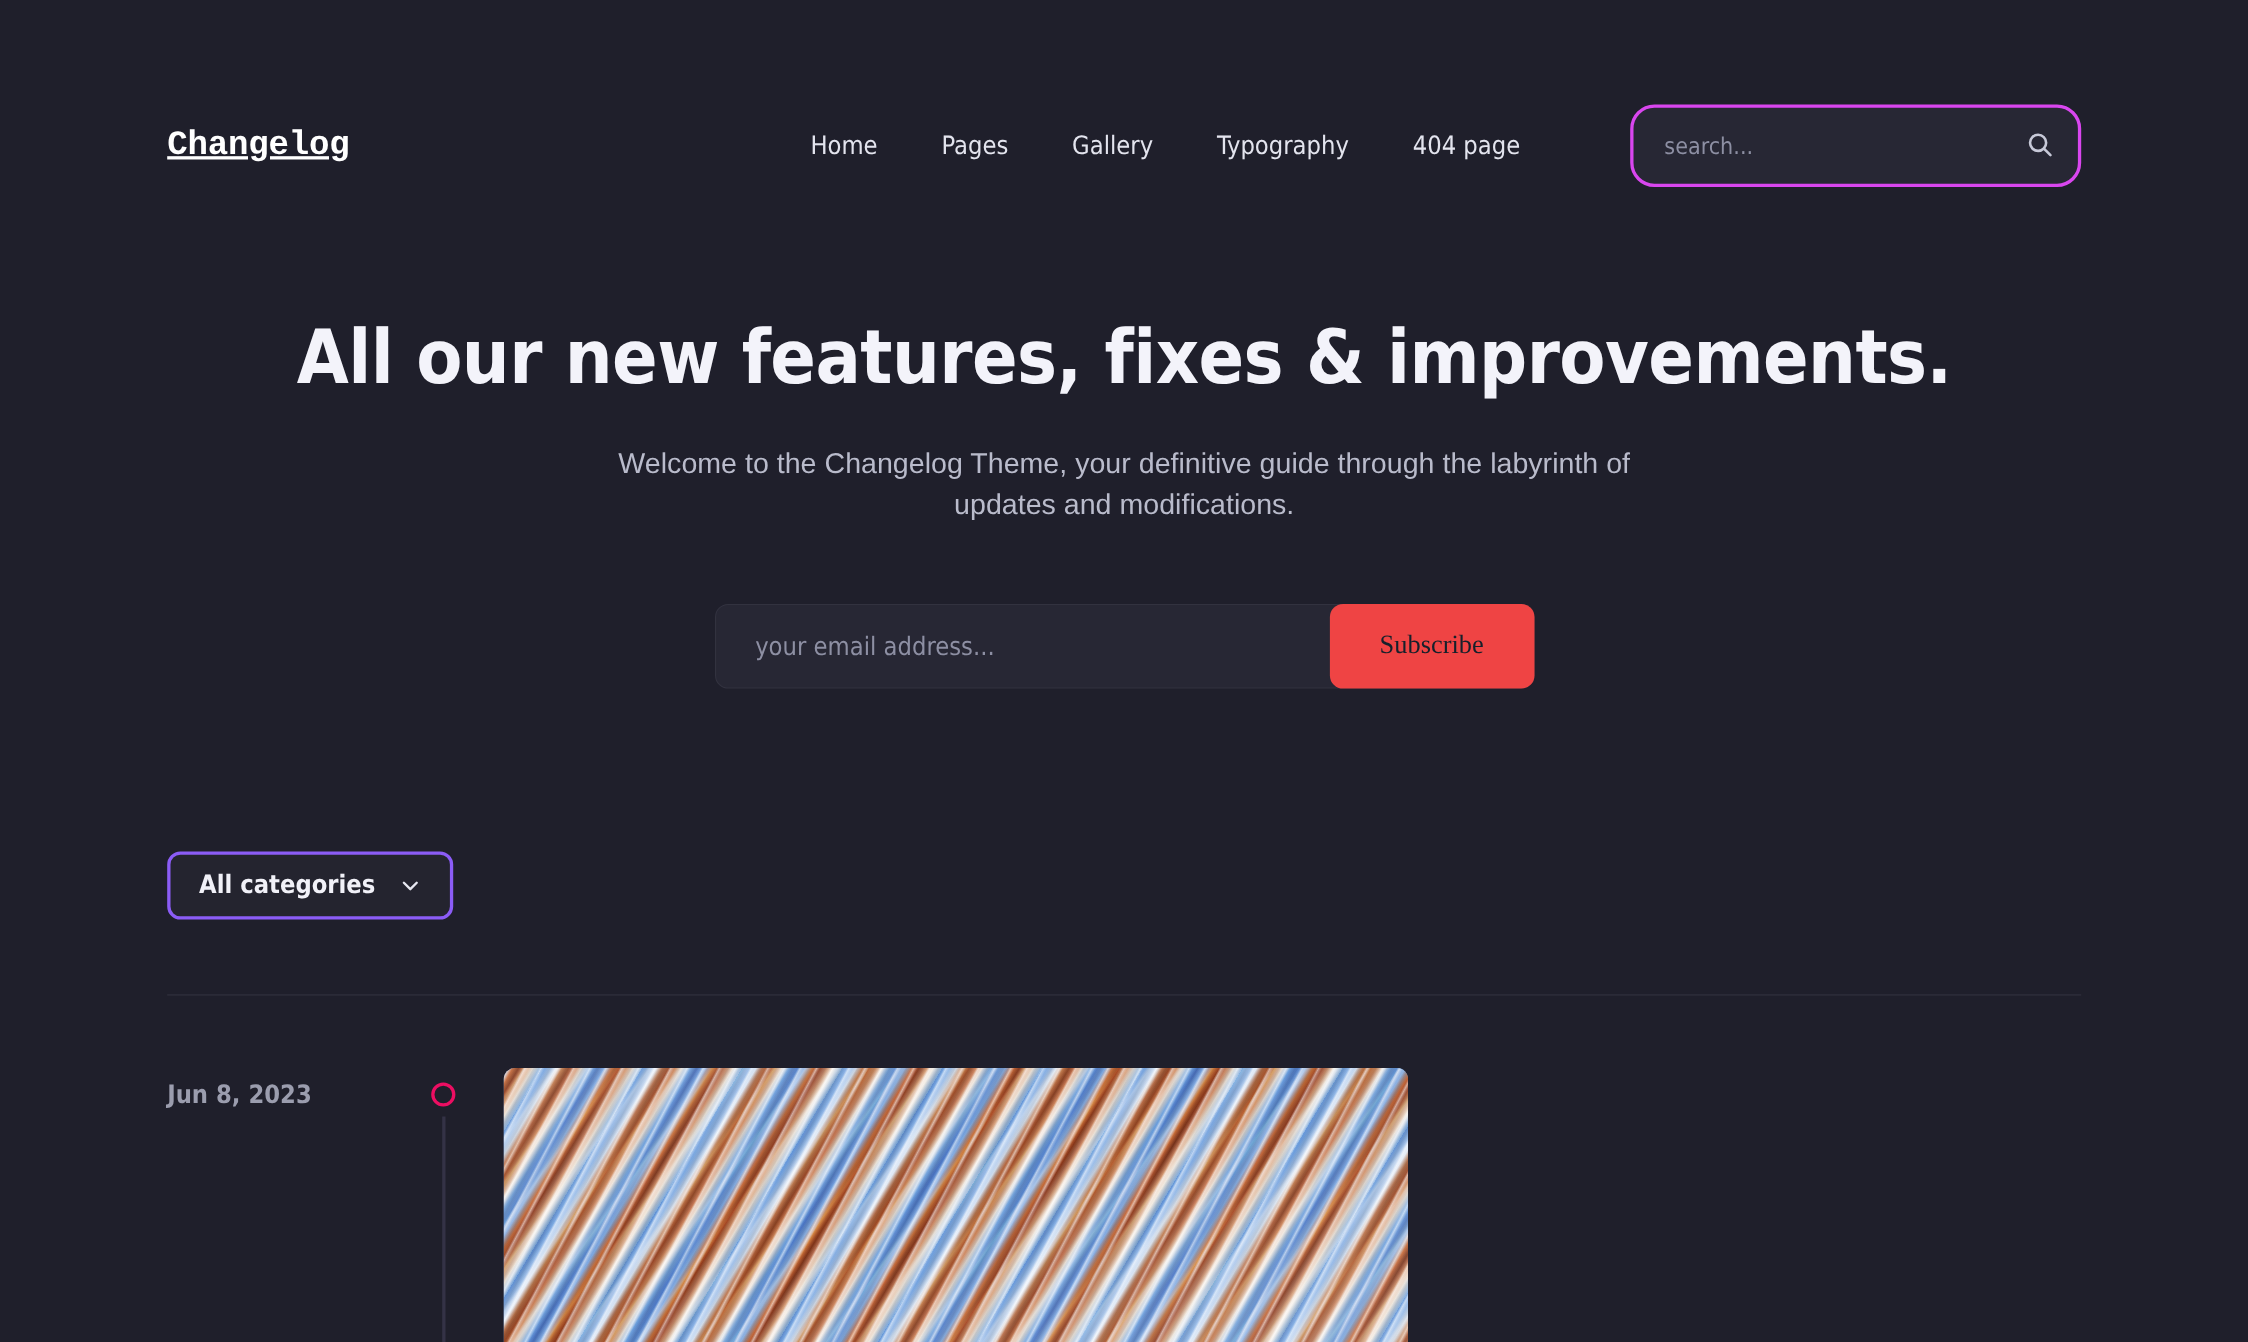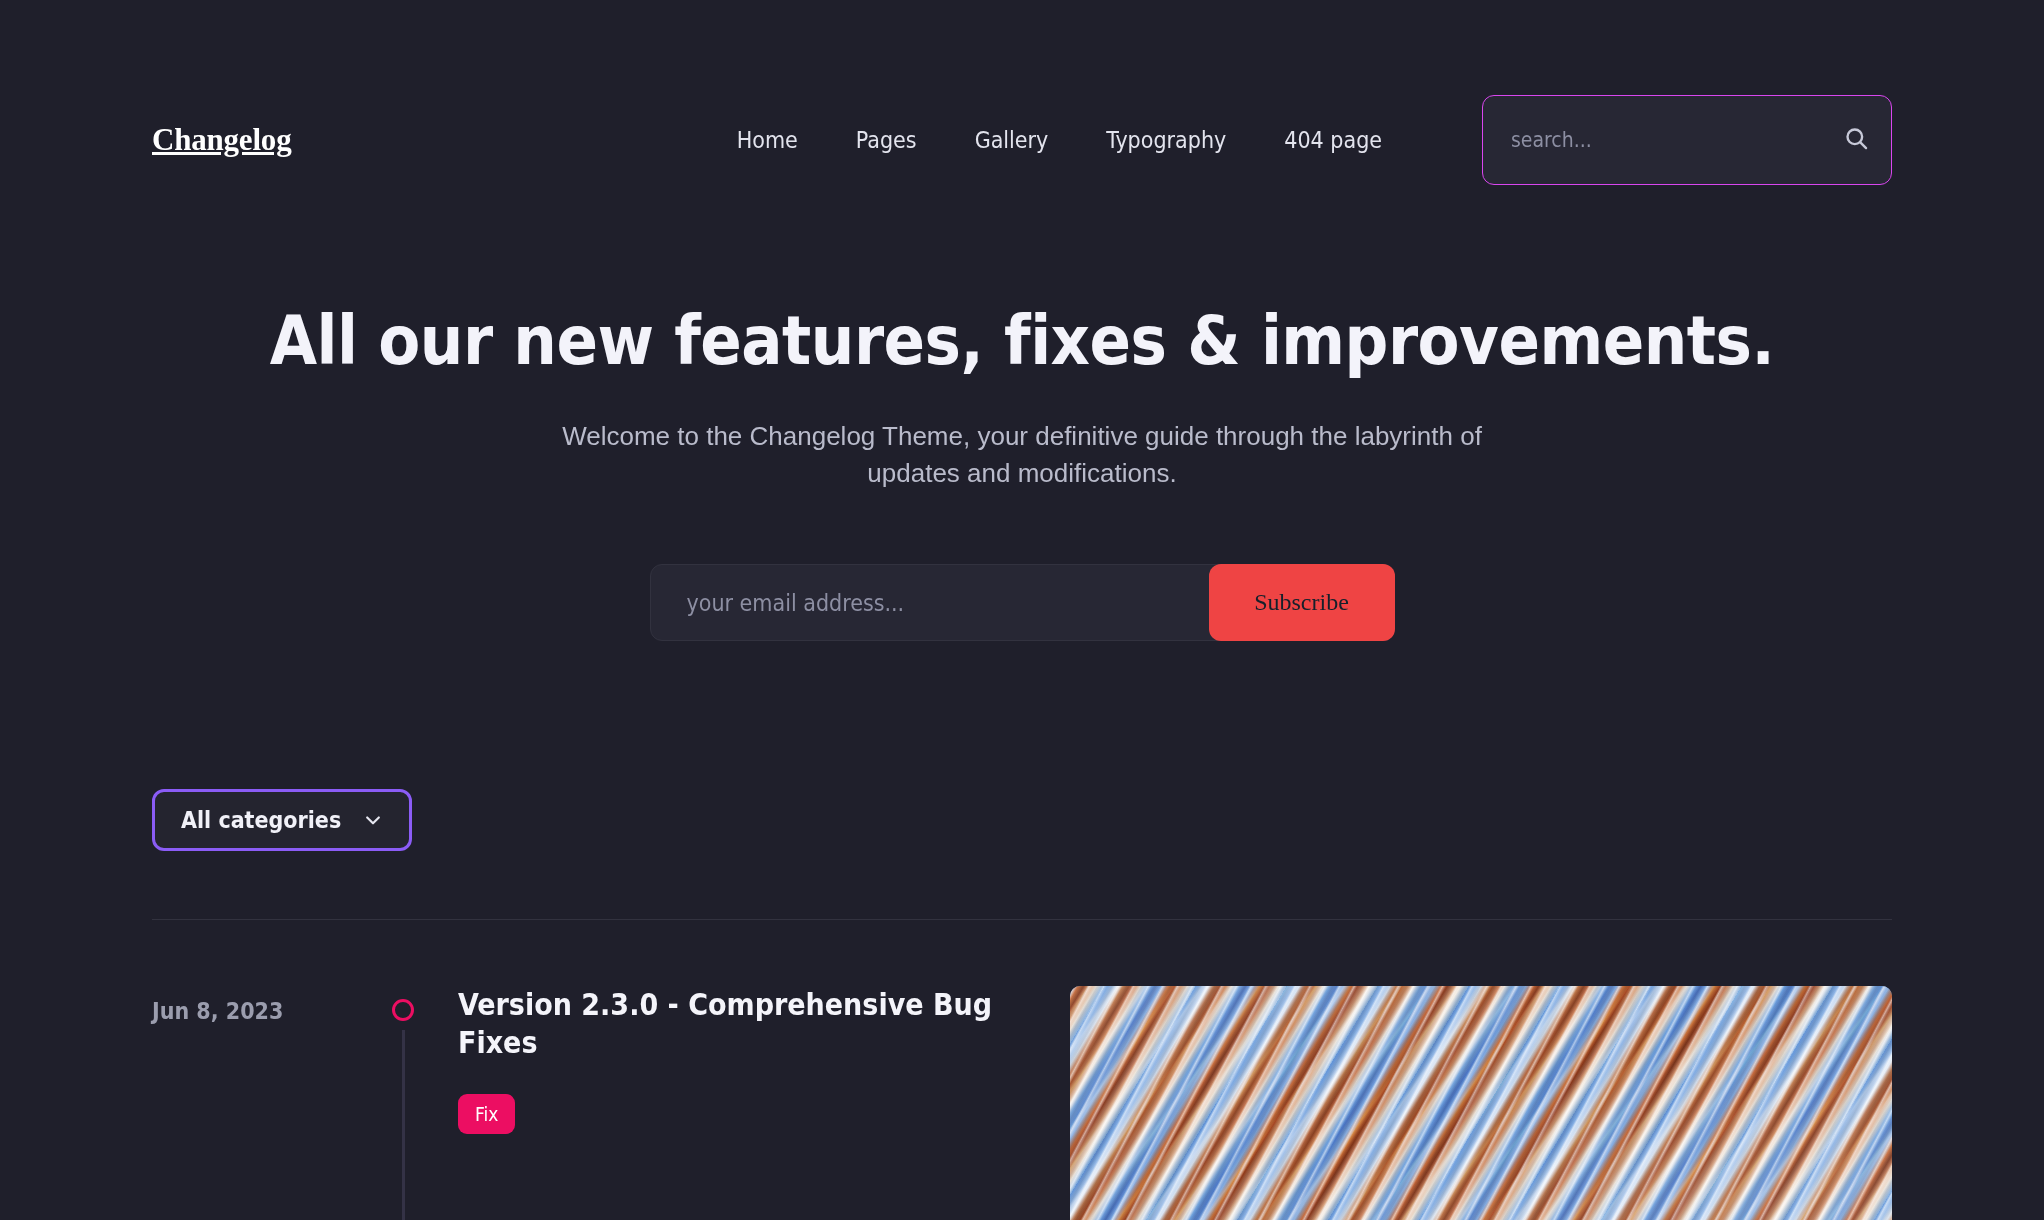--- a/index.html
+++ b/index.html
@@ -36,21 +36,21 @@
     align-items:center;
     justify-content:space-between;
     padding-top:95px;
   }
 
   .brand {
     font-size:31px;
     font-weight:700;
     letter-spacing:-0.2px;
     color:#ffffff;
-    font-family:Liberation Serif, serif;
+    font-family:Liberation Mono, monospace;
     font-stretch:condensed;
     white-space:nowrap;
   }
 
   .main-nav {
     display:flex;
     align-items:center;
     gap:58px;
     margin-left:auto;
     margin-right:100px;
@@ -61,24 +61,24 @@
     color:#e3e4ee;
     text-decoration:none;
     white-space:nowrap;
     font-family:"DejaVu Sans", sans-serif;
     font-stretch:condensed;
   }
 
   .search-wrap {
     position:relative;
     width:410px;
-    height:90px;
+    height:75px;
     background:#272734;
-    border:1px solid #d946ef;
-    border-radius:12px;
+    border:3px solid #d946ef;
+    border-radius:22px;
     display:flex;
     align-items:center;
   }
   .search-input {
     flex:1;
     height:100%;
     background:transparent;
     border:none;
     outline:none;
     padding:0 28px;
@@ -376,26 +376,20 @@
 
     <article class="entry">
 
       <div class="entry-date">Jun 8, 2023</div>
 
       <div class="entry-marker">
         <div class="marker-ring"></div>
         <div class="marker-line"></div>
       </div>
 
-      <div class="entry-body">
-        <h2 class="entry-title">Version 2.3.0 - Comprehensive Bug Fixes</h2>
-        <div class="entry-tags">
-          <span class="tag">Fix</span>
-        </div>
-      </div>
 
       <div class="entry-thumb">
         <div class="stripes"></div>
         <div class="stripes-2"></div>
         <div class="stripes-3"></div>
       </div>
 
     </article>
   </div>
 

